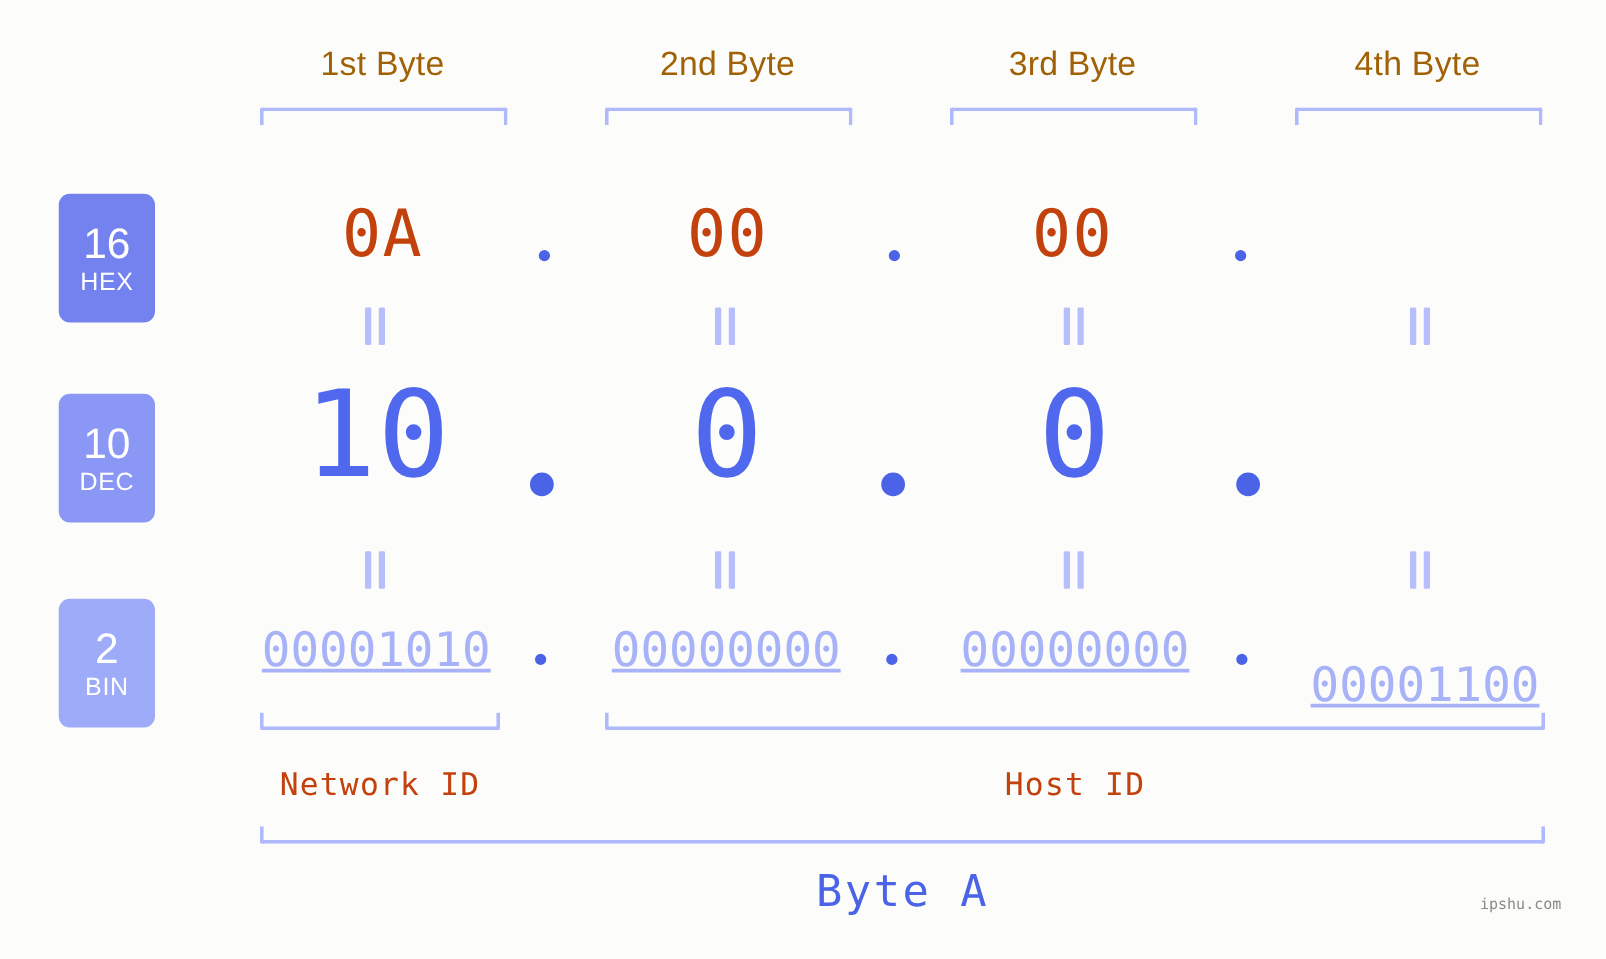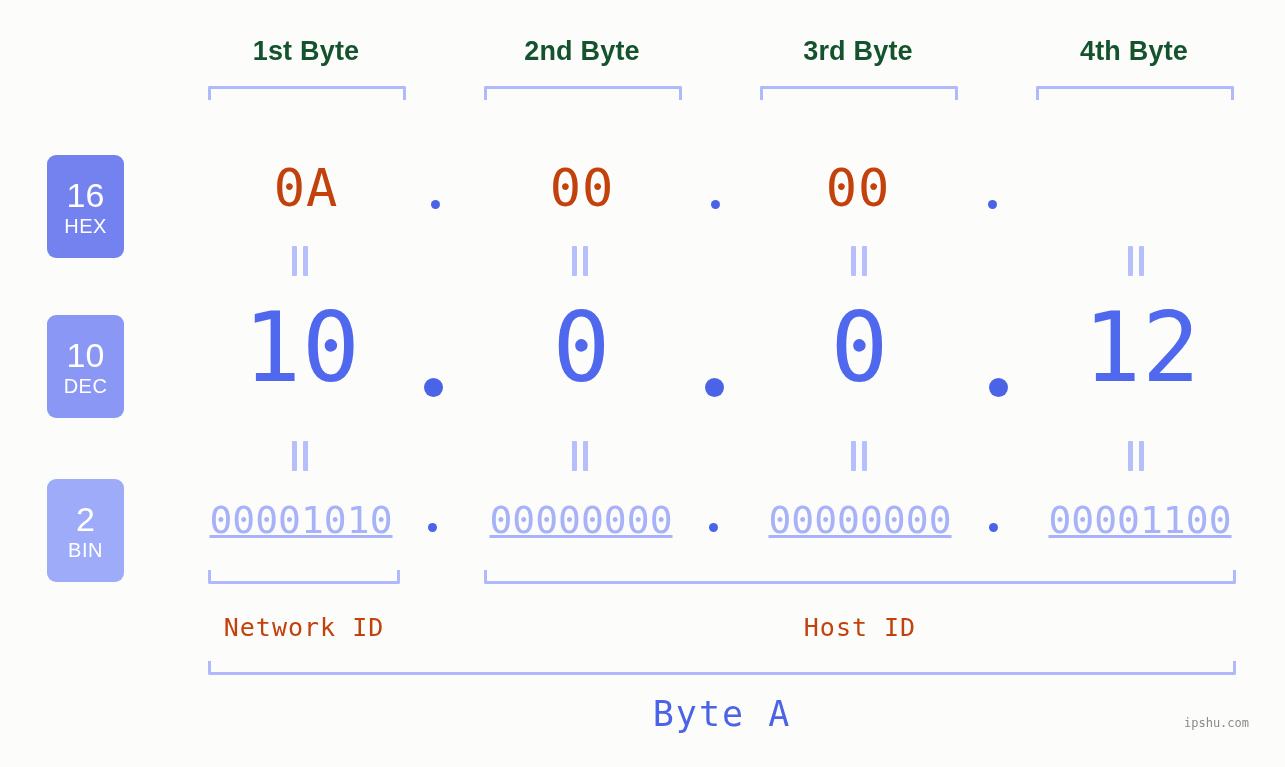--- a/index.html
+++ b/index.html
@@ -10,26 +10,25 @@
     overflow:hidden;
     position:relative;
   }
   .stage{position:absolute;left:0;top:0;width:1285px;height:767px;}
   .abs{position:absolute;}
 
   
   .byte-head{
     font-family:"Liberation Sans","DejaVu Sans",sans-serif;
     font-size:27px;
-    color:#14532d;
+    color:#a16207;
     text-align:center;
     letter-spacing:0.2px;
     white-space:nowrap;
     top:36px;
-    font-weight:bold;
   }
 
   
   .bracket{
     border:3px solid #b0b9fb;
     border-bottom:none;
     height:14px;
     box-sizing:border-box;
     border-radius:2px 2px 0 0;
   }
@@ -184,21 +183,20 @@
     </div>
 
   <div class="abs badge" style="top:315px;background:#8a97f4;">
     <span class="num">10</span>
     <span class="unit">DEC</span>
   </div>
 
   <div class="abs decval" style="left:202px;width:200px;">10</div>
   <div class="abs decval" style="left:482px;width:200px;">0</div>
   <div class="abs decval" style="left:760px;width:200px;">0</div>
-  <div class="abs decval" style="left:1042px;width:200px;">12</div>
 
   <div class="abs dot-lg" style="left:424px;top:378px;"></div>
   <div class="abs dot-lg" style="left:705px;top:378px;"></div>
   <div class="abs dot-lg" style="left:989px;top:378px;"></div>
 
   <div class="abs eqmark" style="left:292px;top:441px;">
       <i class="a"></i>
       <i class="b"></i>
     </div>
   <div class="abs eqmark" style="left:572px;top:441px;">
@@ -215,21 +213,21 @@
     </div>
 
   <div class="abs badge" style="top:479px;background:#9dabf8;">
     <span class="num">2</span>
     <span class="unit">BIN</span>
   </div>
 
   <div class="abs binval" style="left:201px;width:200px;">00001010</div>
   <div class="abs binval" style="left:481px;width:200px;">00000000</div>
   <div class="abs binval" style="left:760px;width:200px;">00000000</div>
-  <div class="abs binval" style="left:1040px;width:200px;">00001100</div>
+  <div class="abs binval" style="left:1040px;width:200px;margin-top:28px;">00001100</div>
 
   <div class="abs dot-bin" style="left:428px;top:523px;"></div>
   <div class="abs dot-bin" style="left:709px;top:523px;"></div>
   <div class="abs dot-bin" style="left:989px;top:523px;"></div>
 
   <div class="abs bracket-up" style="left:208px;top:570px;width:192px;"></div>
   <div class="abs bracket-up" style="left:484px;top:570px;width:752px;"></div>
 
   <div class="abs idlabel" style="left:208px;top:613px;width:192px;">Network ID</div>
   <div class="abs idlabel" style="left:484px;top:613px;width:752px;">Host ID</div>

